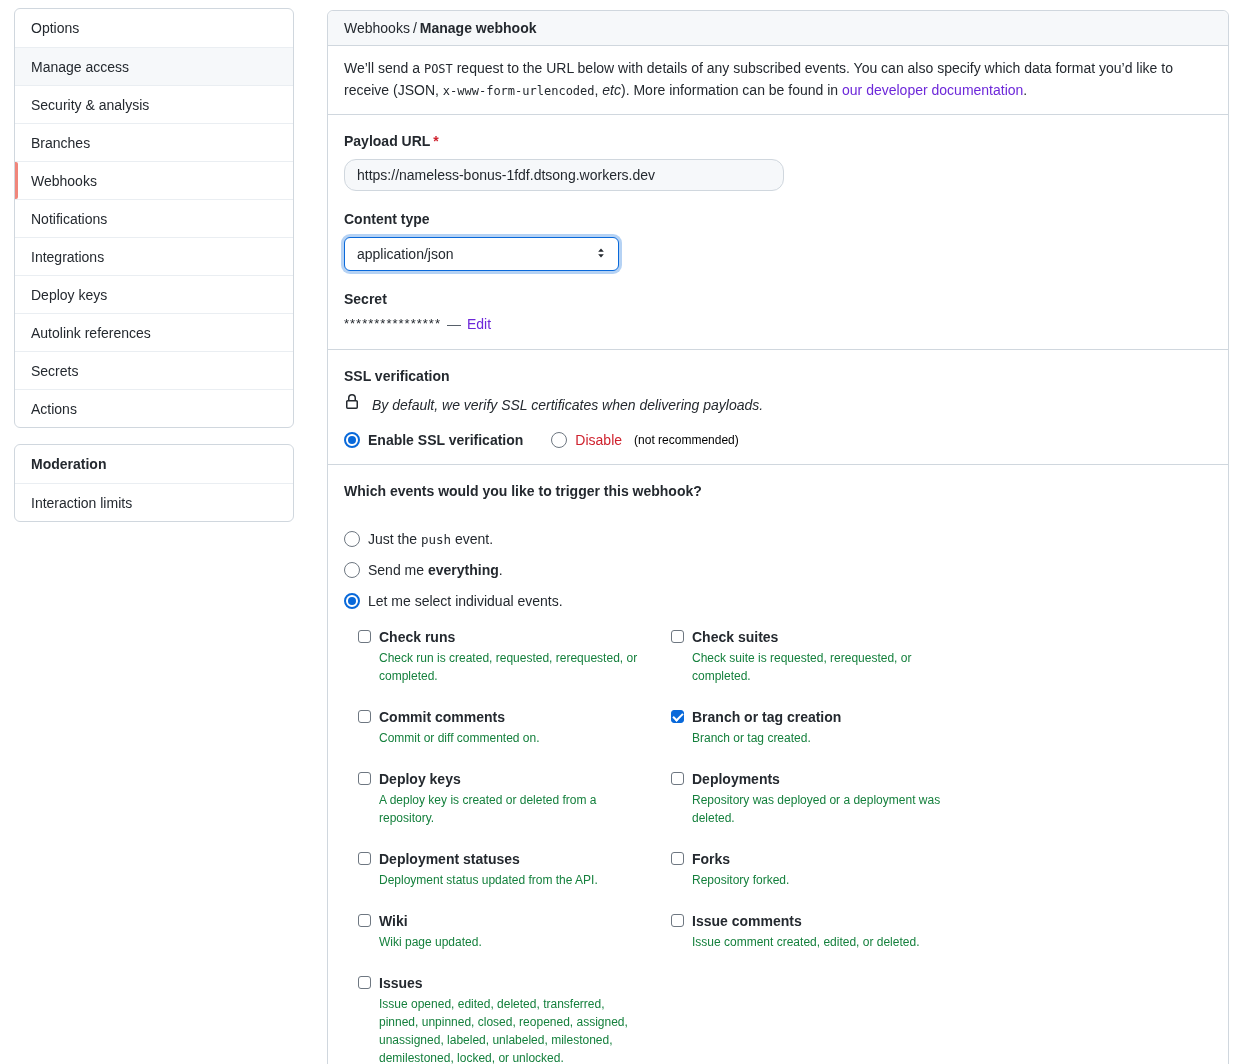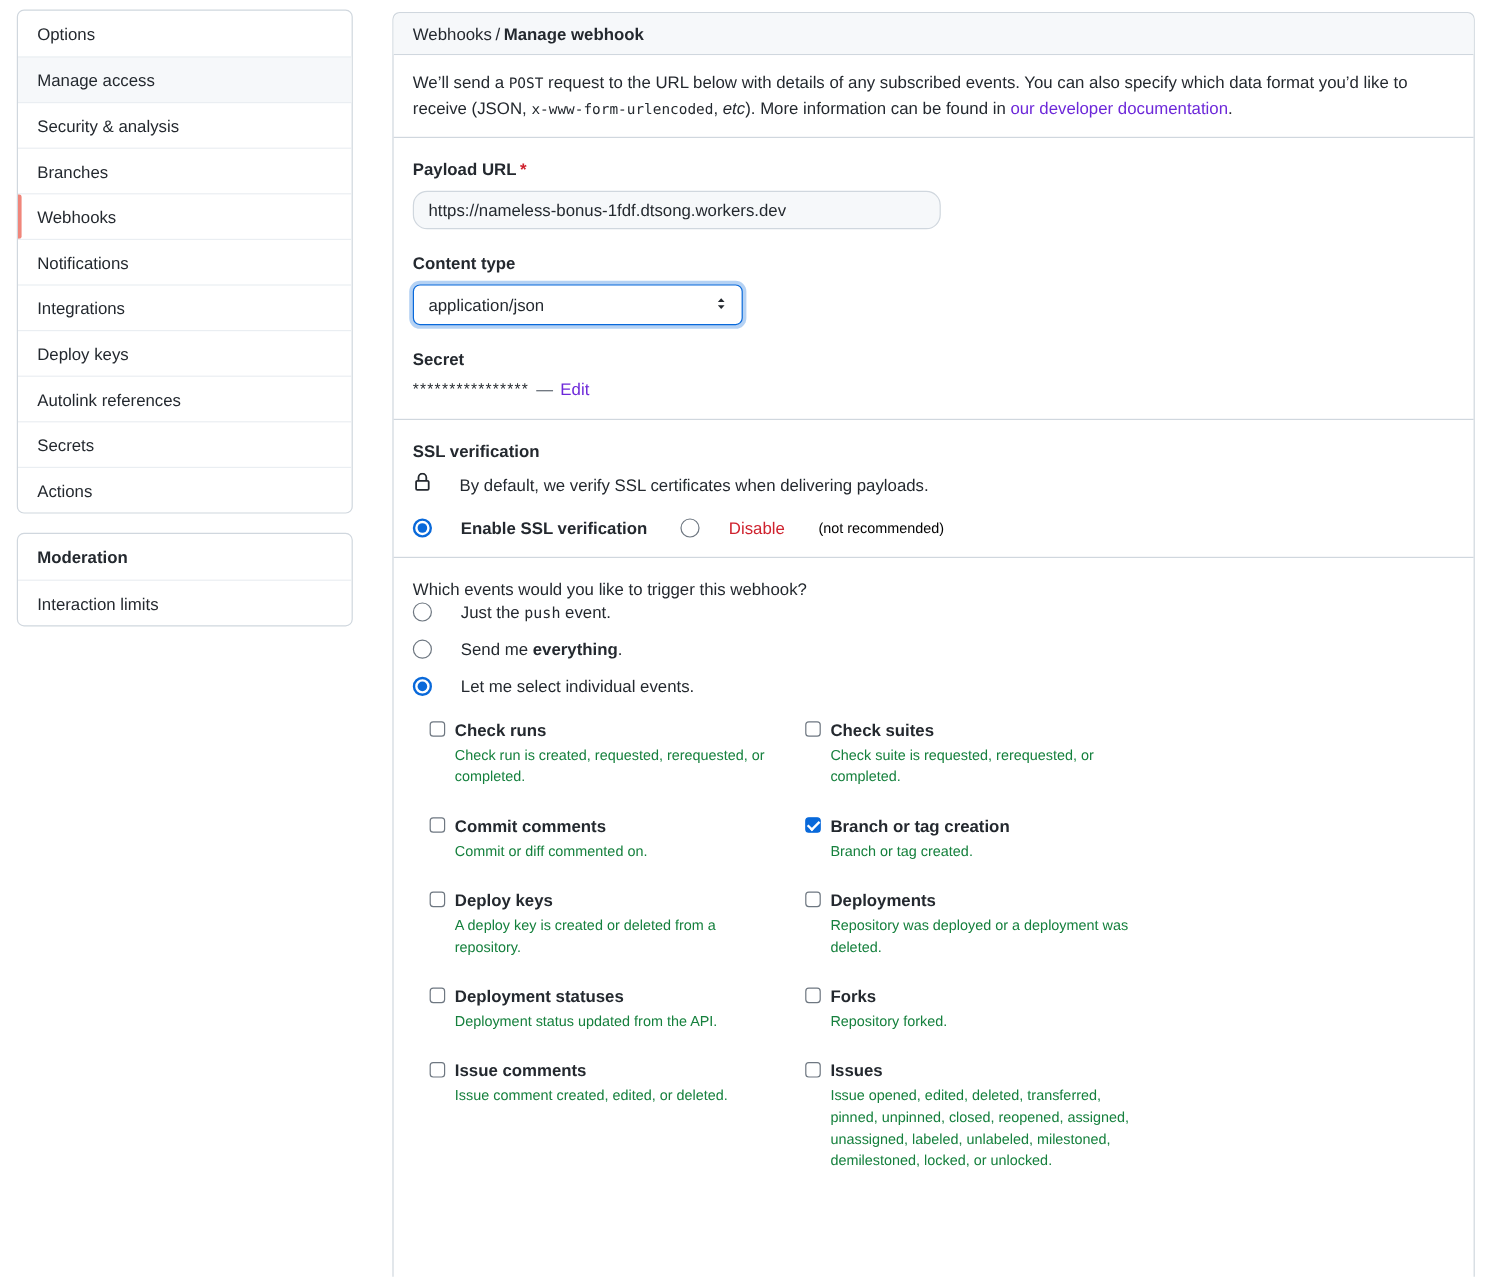--- a/index.html
+++ b/index.html
@@ -78,42 +78,42 @@
     padding:0 10px 0 12px; cursor:pointer;
   }
   .select svg { flex:none; }
 
   .secret-line { margin-top:6px; line-height:18px; display:flex; align-items:center; }
   .secret-mask { font-size:13px; letter-spacing:1px; color:#24292f; }
   .secret-sep { color:#57606a; margin:0 6px; }
 
   .ssl-title { font-weight:700; line-height:20px; }
   .ssl-note {
-    margin-top:8px; display:flex; align-items:flex-start; gap:23px;
-    line-height:21px; color:#24292f;
+    margin-top:8px; display:flex; align-items:center; gap:12px;
+    line-height:21px; color:#24292f;font-style:italic;
   }
   .ssl-note svg { flex:none; }
 
   .radio {
     width:16px; height:16px; flex:none;
     border:1px solid #6e7781; border-radius:50%;
     background:#fff; cursor:pointer; position:relative;
   }
   .radio.selected { border:2px solid #0969da; }
   .radio.selected::after {
     content:""; position:absolute; inset:2px;
     border-radius:50%; background:#0969da;
   }
-  .radio-row { display:flex; align-items:center; gap:24px; }
+  .radio-row { display:flex; align-items:center; gap:8px; }
   .ssl-radios { margin-top:16px; display:flex; align-items:center; gap:28px; }
   .bold { font-weight:700; }
   .danger { color:#cf222e; }
   .danger-note { color:#000000; font-size:12px; margin-left:4px; }
 
-  .events-question { font-weight:400; line-height:21px; margin-bottom:0; }
+  .events-question { font-weight:700; line-height:21px; margin-bottom:29px; }
   .event-radio { margin-bottom:15px; }
   .event-radio .mono { font-size:12.5px; }
 
   .events-grid {
     margin:18px 0 0 14px;
     display:grid; grid-template-columns:313px 313px;
     row-gap:22px; align-items:start;
   }
   .event-item { position:relative; padding-left:21px; padding-right:28px; }
   .checkbox {
@@ -265,20 +265,25 @@
         <span class="event-label">Deployment statuses</span>
         <div class="event-desc">Deployment status updated from the API.</div>
       </div>
       <div class="event-item">
         <span class="checkbox"></span>
         <span class="event-label">Forks</span>
         <div class="event-desc">Repository forked.</div>
       </div>
       <div class="event-item">
         <span class="checkbox"></span>
+        <span class="event-label">Wiki</span>
+        <div class="event-desc">Wiki page updated.</div>
+      </div>
+      <div class="event-item">
+        <span class="checkbox"></span>
         <span class="event-label">Issue comments</span>
         <div class="event-desc">Issue comment created, edited, or deleted.</div>
       </div>
       <div class="event-item">
         <span class="checkbox"></span>
         <span class="event-label">Issues</span>
         <div class="event-desc">Issue opened, edited, deleted, transferred, pinned, unpinned, closed, reopened, assigned, unassigned, labeled, unlabeled, milestoned, demilestoned, locked, or unlocked.</div>
       </div>
     </div>
   </div>

